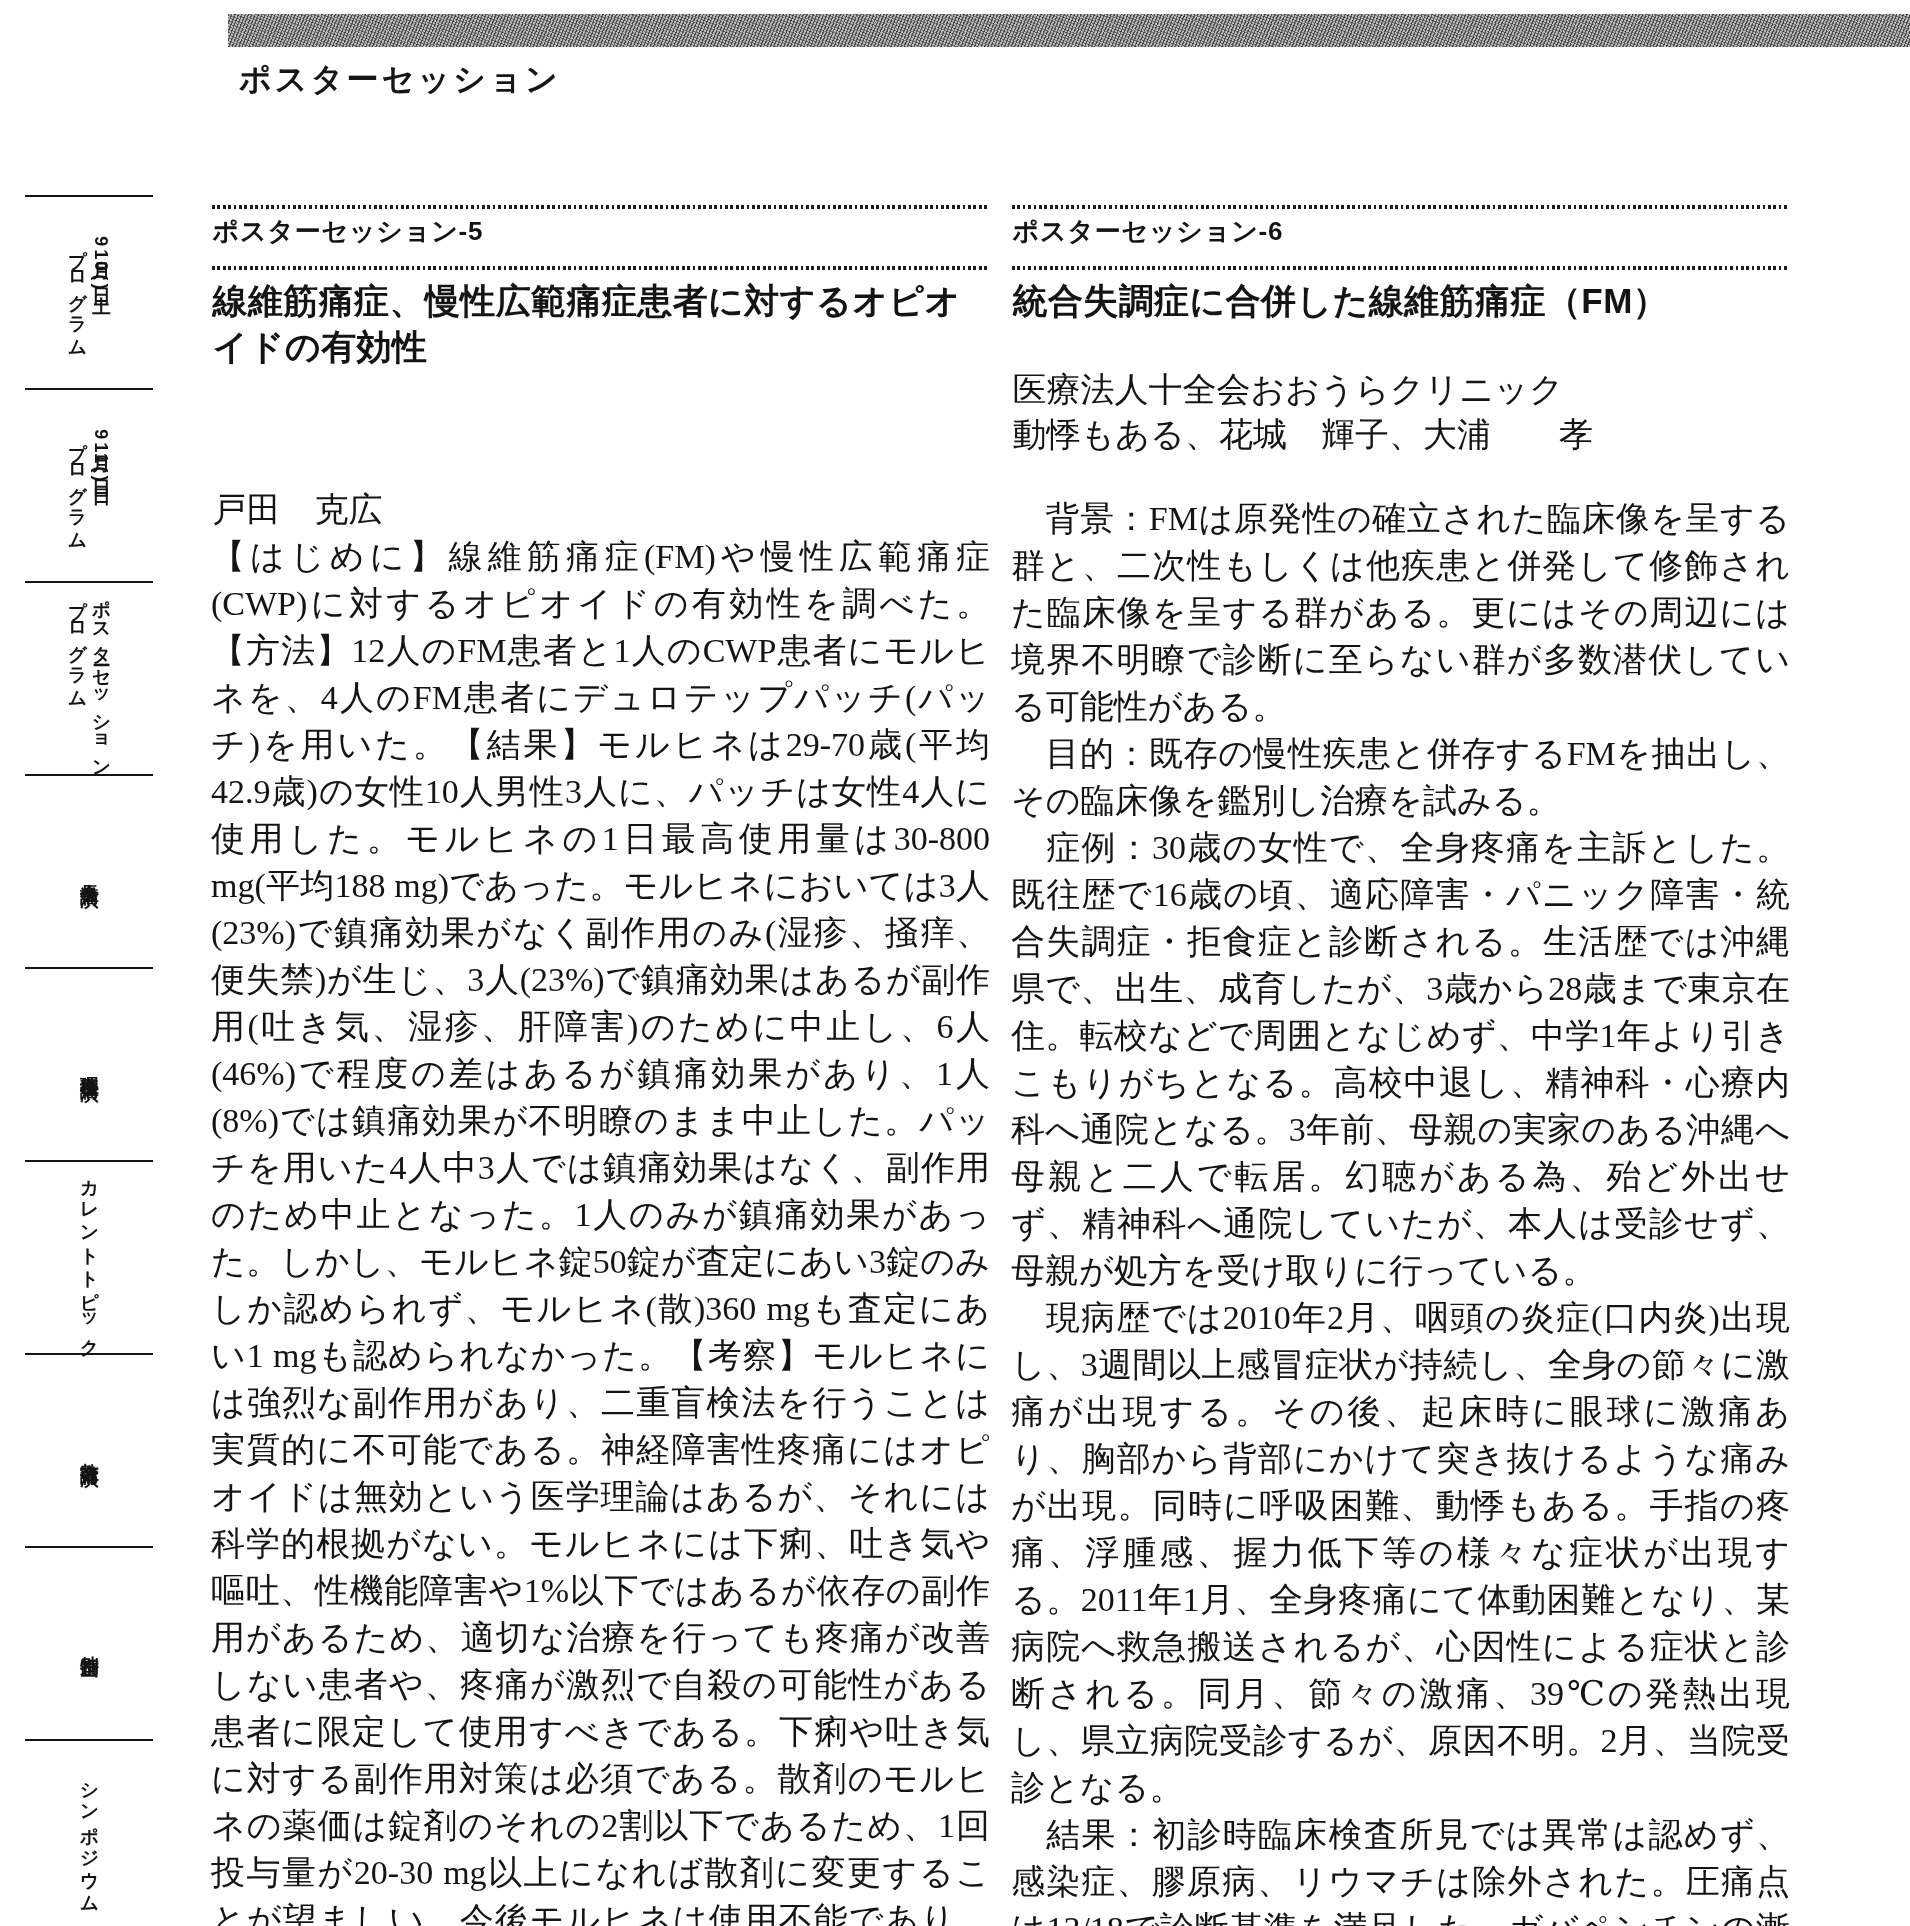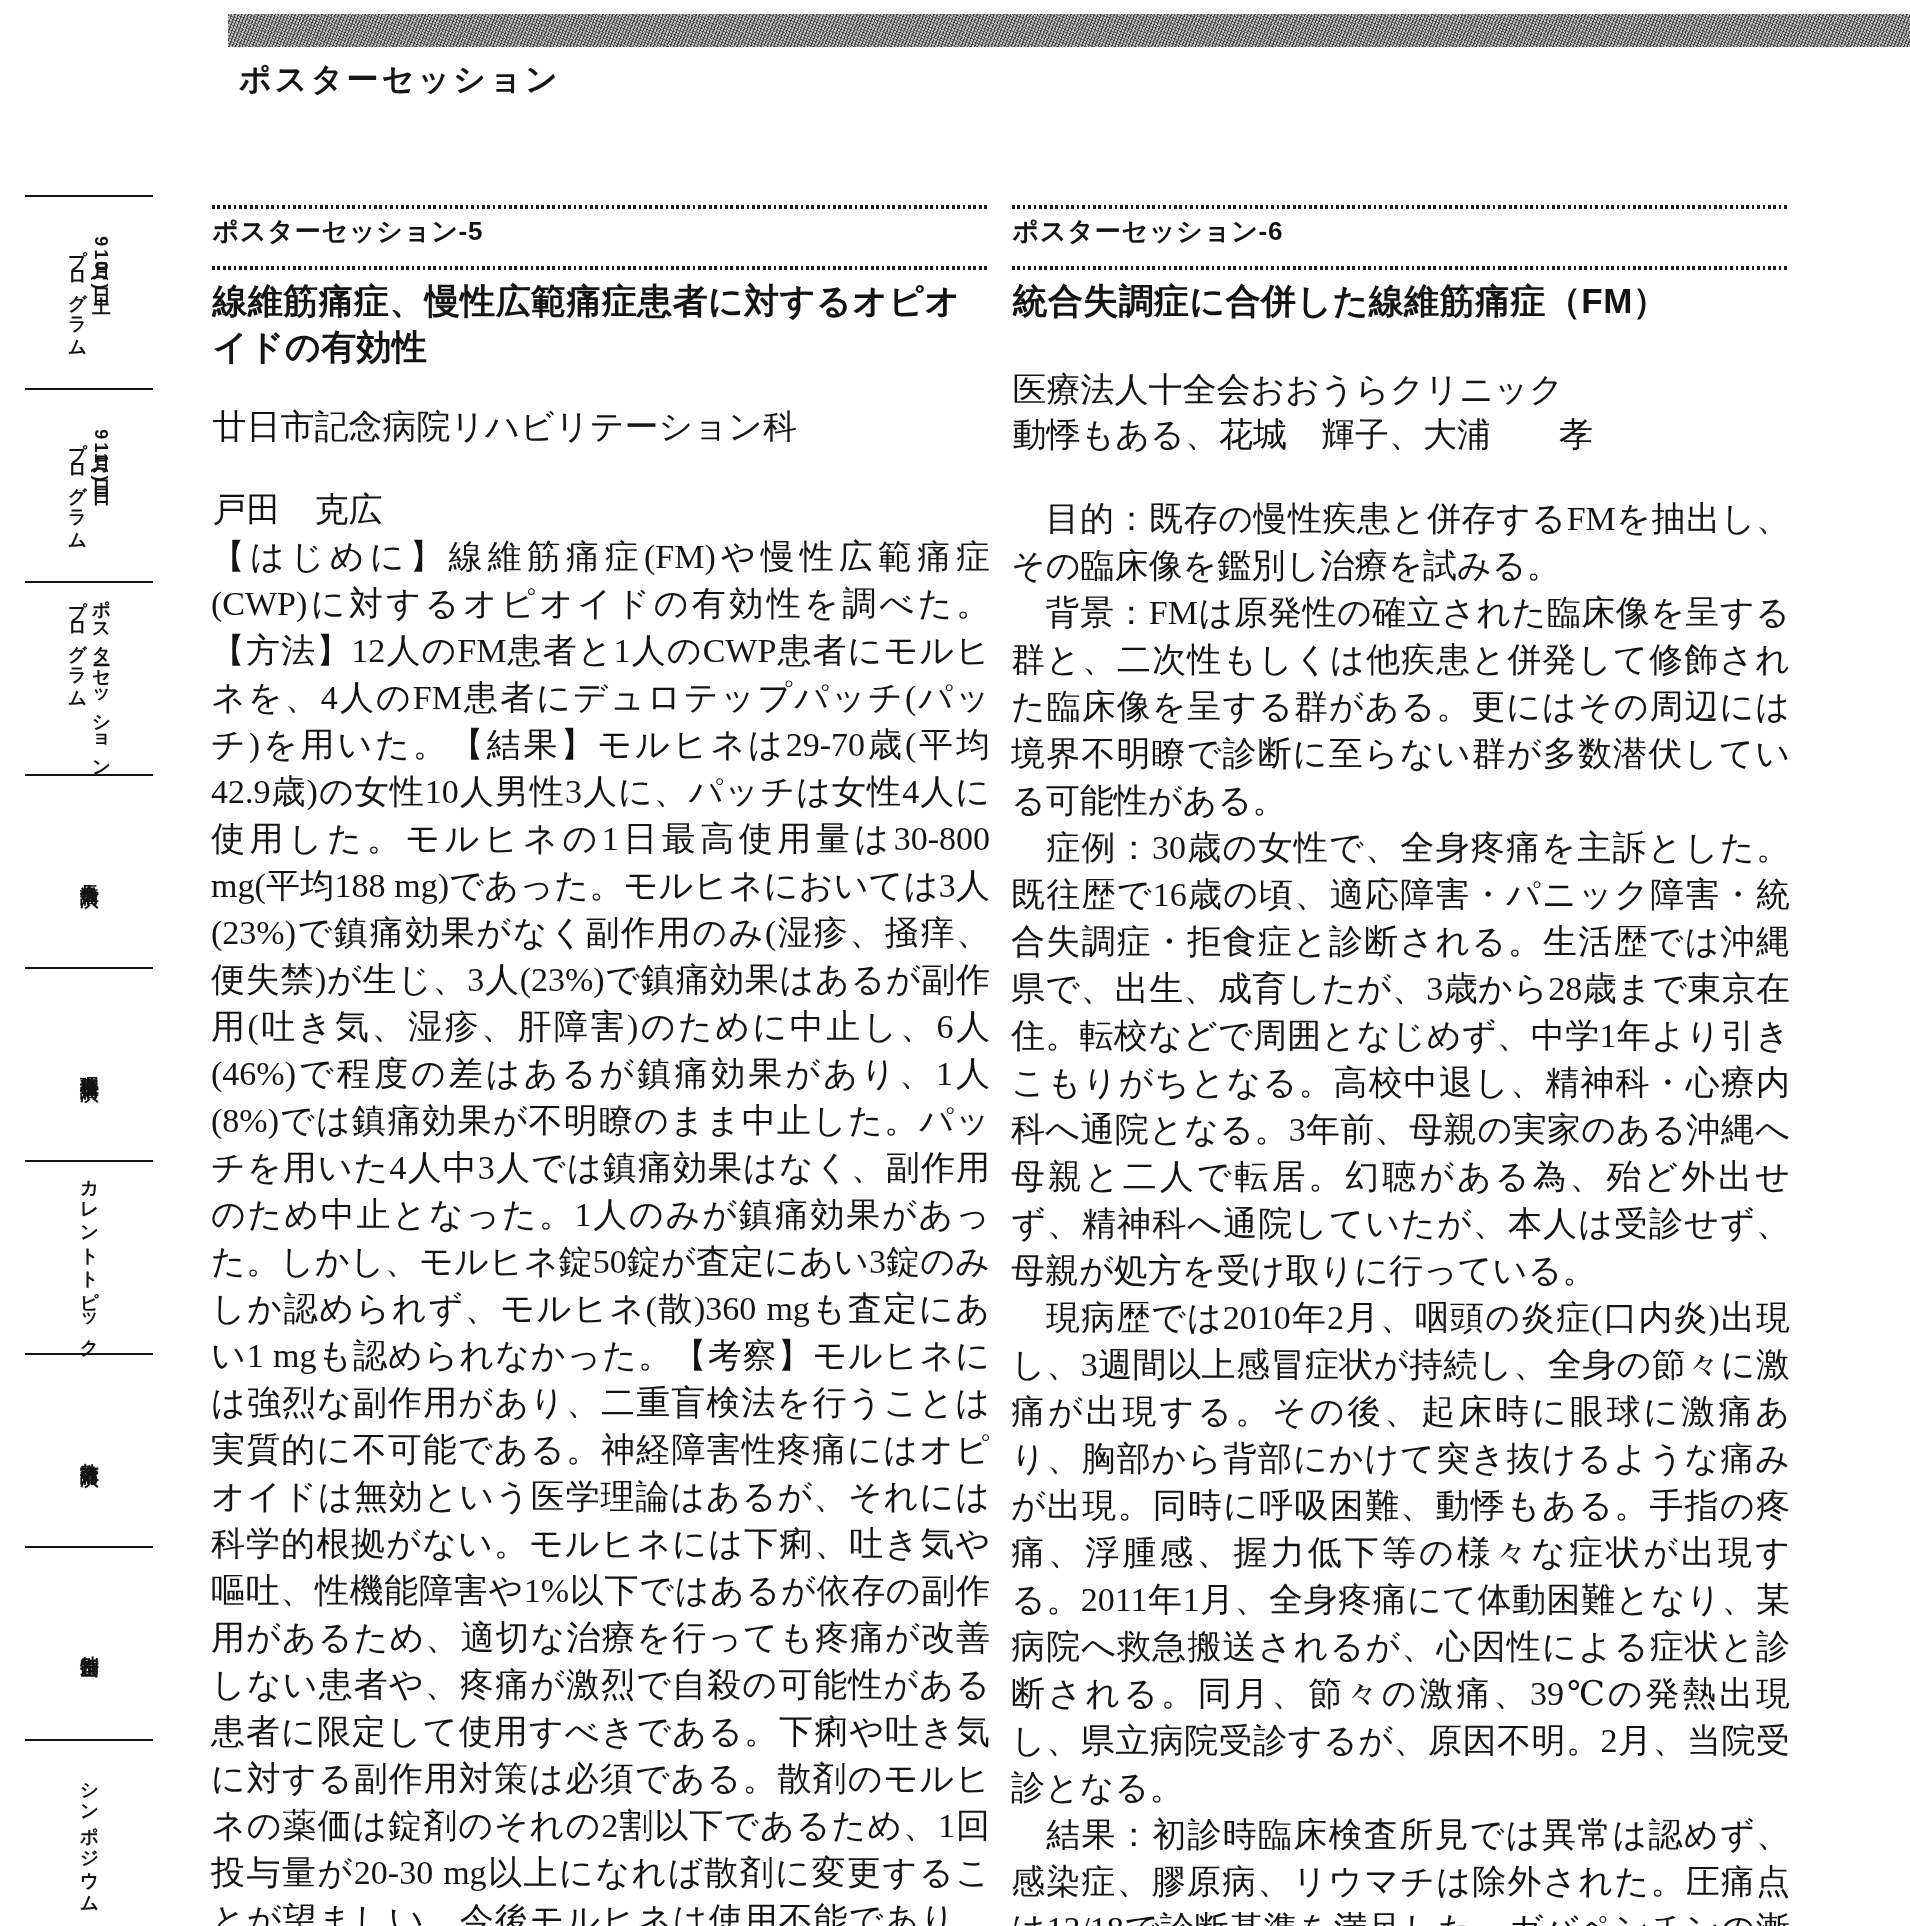--- a/index.html
+++ b/index.html
@@ -124,37 +124,36 @@
       </div>
     </div>
 
   </div>
 
   <div class="col" id="col-left">
     <div class="dotline dot-a"></div>
     <div class="session-label">ポスターセッション-5</div>
     <div class="dotline dot-b"></div>
     <div class="title">線維筋痛症、慢性広範痛症患者に対するオピオイドの有効性</div>
-    <div class="affiliation">廿日市記念病院リハビリテーション科</div>
     <div class="authors">戸田　克広</div>
     <div class="body-text">
       <p>【はじめに】線維筋痛症(FM)や慢性広範痛症(CWP)に対するオピオイドの有効性を調べた。【方法】12人のFM患者と1人のCWP患者にモルヒネを、4人のFM患者にデュロテップパッチ(パッチ)を用いた。【結果】モルヒネは29-70歳(平均42.9歳)の女性10人男性3人に、パッチは女性4人に使用した。モルヒネの1日最高使用量は30-800 mg(平均188 mg)であった。モルヒネにおいては3人(23%)で鎮痛効果がなく副作用のみ(湿疹、掻痒、便失禁)が生じ、3人(23%)で鎮痛効果はあるが副作用(吐き気、湿疹、肝障害)のために中止し、6人(46%)で程度の差はあるが鎮痛効果があり、1人(8%)では鎮痛効果が不明瞭のまま中止した。パッチを用いた4人中3人では鎮痛効果はなく、副作用のため中止となった。1人のみが鎮痛効果があった。しかし、モルヒネ錠50錠が査定にあい3錠のみしか認められず、モルヒネ(散)360 mgも査定にあい1 mgも認められなかった。【考察】モルヒネには強烈な副作用があり、二重盲検法を行うことは実質的に不可能である。神経障害性疼痛にはオピオイドは無効という医学理論はあるが、それには科学的根拠がない。モルヒネには下痢、吐き気や嘔吐、性機能障害や1%以下ではあるが依存の副作用があるため、適切な治療を行っても疼痛が改善しない患者や、疼痛が激烈で自殺の可能性がある患者に限定して使用すべきである。下痢や吐き気に対する副作用対策は必須である。散剤のモルヒネの薬価は錠剤のそれの2割以下であるため、1回投与量が20-30 mg以上になれば散剤に変更することが望ましい。今後モルヒネは使用不能であり、モルヒネの認可量から推測するとパッチの使用も困難になった。今後、自殺者が出るかもしれないが、手だてがない。</p>
     </div>
   </div>
 
   <div class="col" id="col-right">
     <div class="dotline dot-a"></div>
     <div class="session-label">ポスターセッション-6</div>
     <div class="dotline dot-b"></div>
     <div class="title">統合失調症に合併した線維筋痛症（FM）</div>
     <div class="affiliation">医療法人十全会おおうらクリニック</div>
     <div class="authors">動悸もある、花城　輝子、大浦　　孝</div>
     <div class="body-text">
+      <p>　背景：FMは原発性の確立された臨床像を呈する群と、二次性もしくは他疾患と併発して修飾された臨床像を呈する群がある。更にはその周辺には境界不明瞭で診断に至らない群が多数潜伏している可能性がある。</p>
       <p>　目的：既存の慢性疾患と併存するFMを抽出し、その臨床像を鑑別し治療を試みる。</p>
-      <p>　背景：FMは原発性の確立された臨床像を呈する群と、二次性もしくは他疾患と併発して修飾された臨床像を呈する群がある。更にはその周辺には境界不明瞭で診断に至らない群が多数潜伏している可能性がある。</p>
       <p>　症例：30歳の女性で、全身疼痛を主訴とした。既往歴で16歳の頃、適応障害・パニック障害・統合失調症・拒食症と診断される。生活歴では沖縄県で、出生、成育したが、3歳から28歳まで東京在住。転校などで周囲となじめず、中学1年より引きこもりがちとなる。高校中退し、精神科・心療内科へ通院となる。3年前、母親の実家のある沖縄へ母親と二人で転居。幻聴がある為、殆ど外出せず、精神科へ通院していたが、本人は受診せず、母親が処方を受け取りに行っている。</p>
       <p>　現病歴では2010年2月、咽頭の炎症(口内炎)出現し、3週間以上感冒症状が持続し、全身の節々に激痛が出現する。その後、起床時に眼球に激痛あり、胸部から背部にかけて突き抜けるような痛みが出現。同時に呼吸困難、動悸もある。手指の疼痛、浮腫感、握力低下等の様々な症状が出現する。2011年1月、全身疼痛にて体動困難となり、某病院へ救急搬送されるが、心因性による症状と診断される。同月、節々の激痛、39℃の発熱出現し、県立病院受診するが、原因不明。2月、当院受診となる。</p>
       <p>　結果：初診時臨床検査所見では異常は認めず、感染症、膠原病、リウマチは除外された。圧痛点は13/18で診断基準を満足した。ガバペンチンの漸増処方により全身疼痛は緩和し徐々に軽快しつつある。</p>
 
     </div>
   </div>
 
 </div>
 
 

